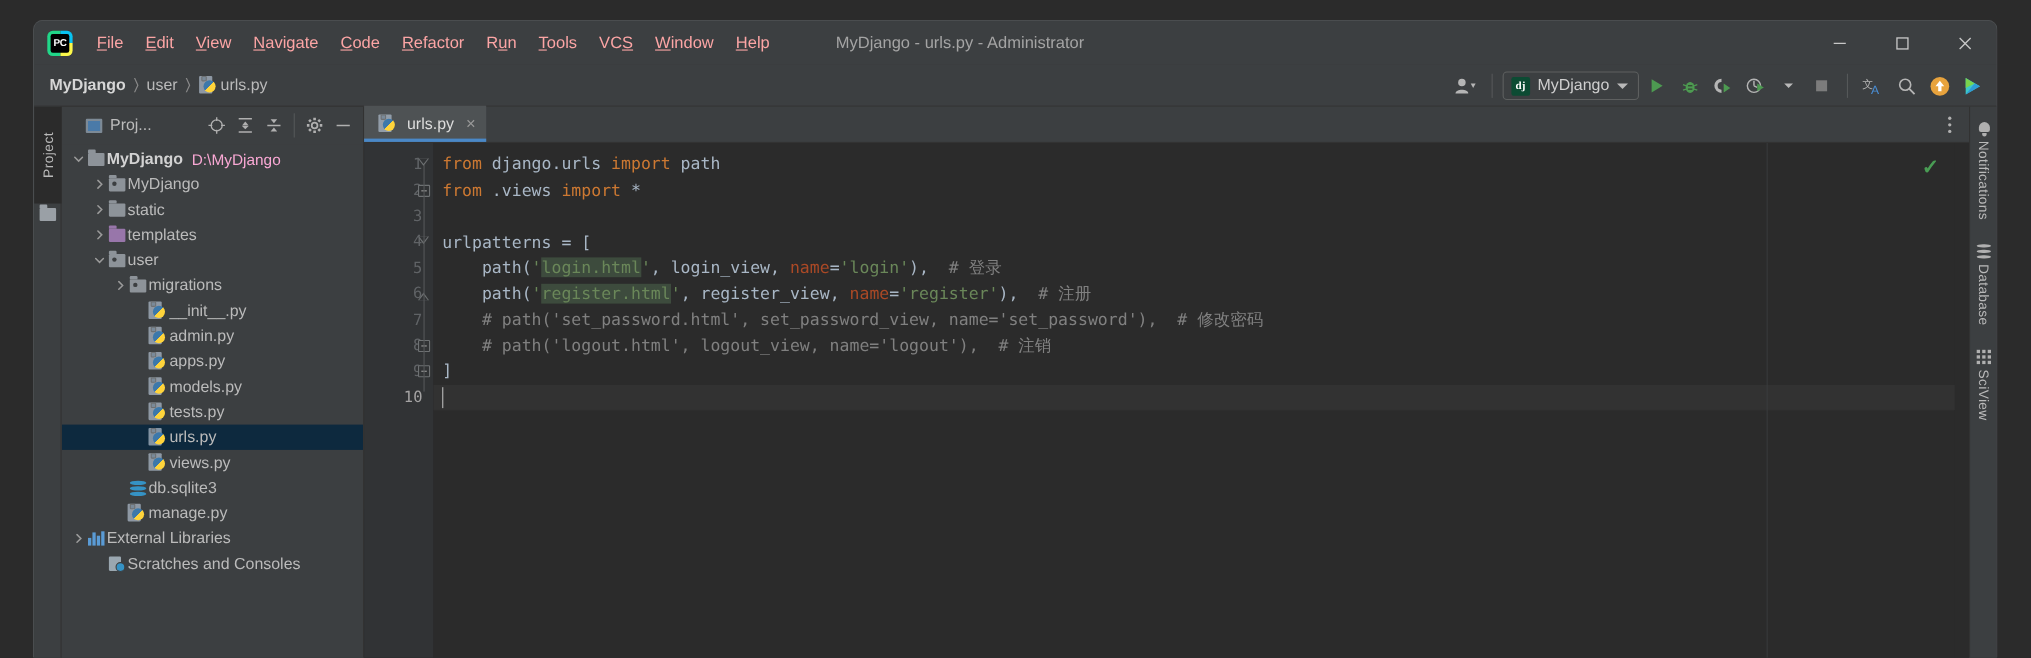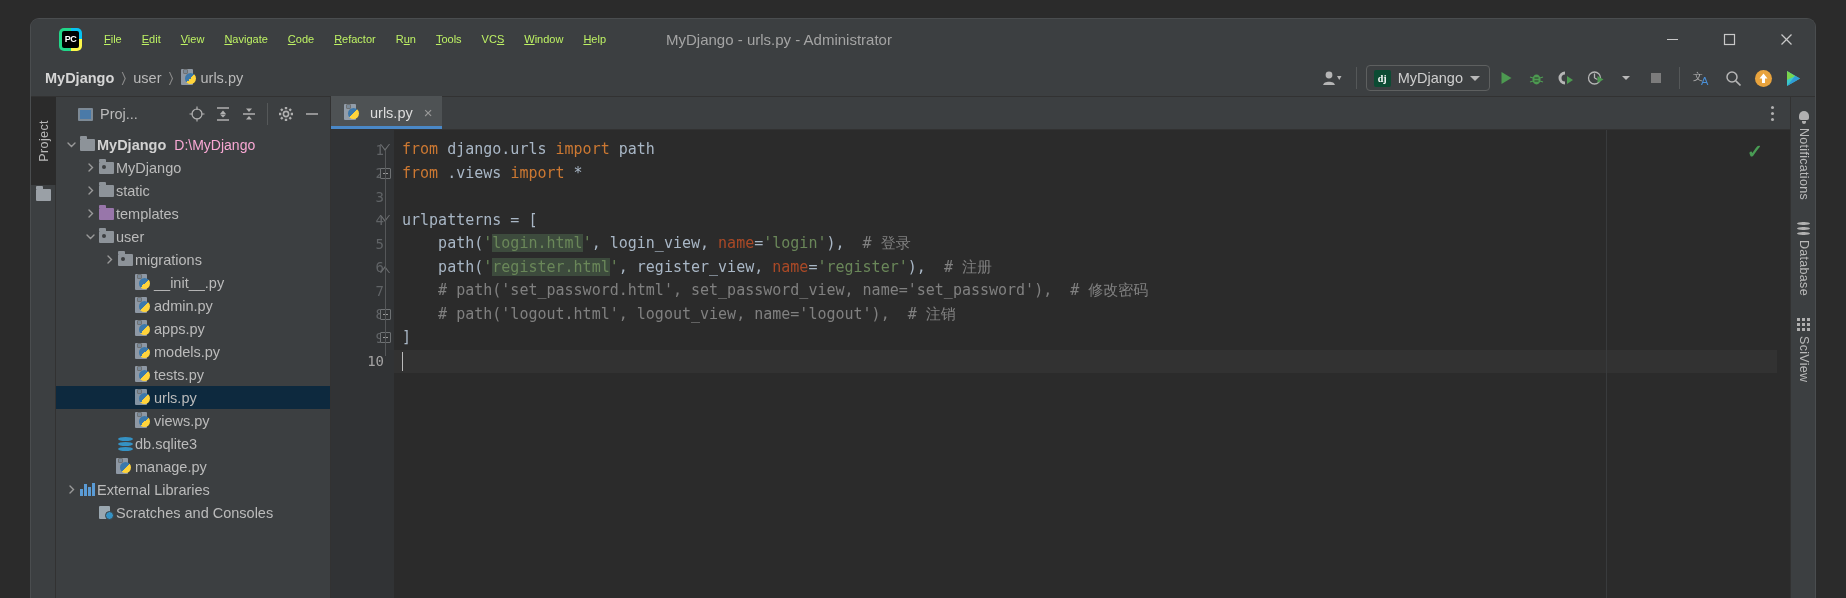--- a/index.html
+++ b/index.html
@@ -26,21 +26,21 @@
     border-bottom: none;
     overflow: hidden;
   }
   
   .titlebar {
     position: relative;
     height: 40px;
     background: #3c3f41;
     display: flex;
     align-items: center;
-    padding-left: 24px;
+    padding-left: 8px;
   }
   .pc-logo {
     width: 23px; height: 23px;
     position: relative;
     margin: 0 12px 0 4px;
     flex: 0 0 auto;
   }
   .pc-logo .q1 { position:absolute; left:0; top:0; width:50%; height:50%; background:#21d789; border-top-left-radius:5px;}
   .pc-logo .q2 { position:absolute; right:0; top:0; width:50%; height:50%; background:#07c3f2; border-top-right-radius:5px;}
   .pc-logo .q3 { position:absolute; left:0; bottom:0; width:50%; height:50%; background:#21d789; border-bottom-left-radius:5px;}
@@ -48,22 +48,22 @@
   .pc-logo .inner {
     position:absolute; left:3px; top:3px; right:3px; bottom:3px;
     background:#000; border-radius:2px;
     color:#fff; font-size:9px; font-weight:bold;
     display:flex; align-items:center; justify-content:center;
     letter-spacing:-0.5px;
     font-family:"Liberation Sans", sans-serif;
   }
   .menubar { display: flex; align-items: center; gap: 0px; }
   .menu-item {
-    color: #bef264;
-    font-size: 11px;
+    color: #fca5a5;
+    font-size: 15px;
     padding: 4px 10px;
     cursor: default;
     white-space: nowrap;
   }
   .menu-item .mn { text-decoration: underline; }
   .win-title {
     color: #a4a4a4;
     font-size: 15px;
     margin-left: 50px;
     white-space: nowrap;

